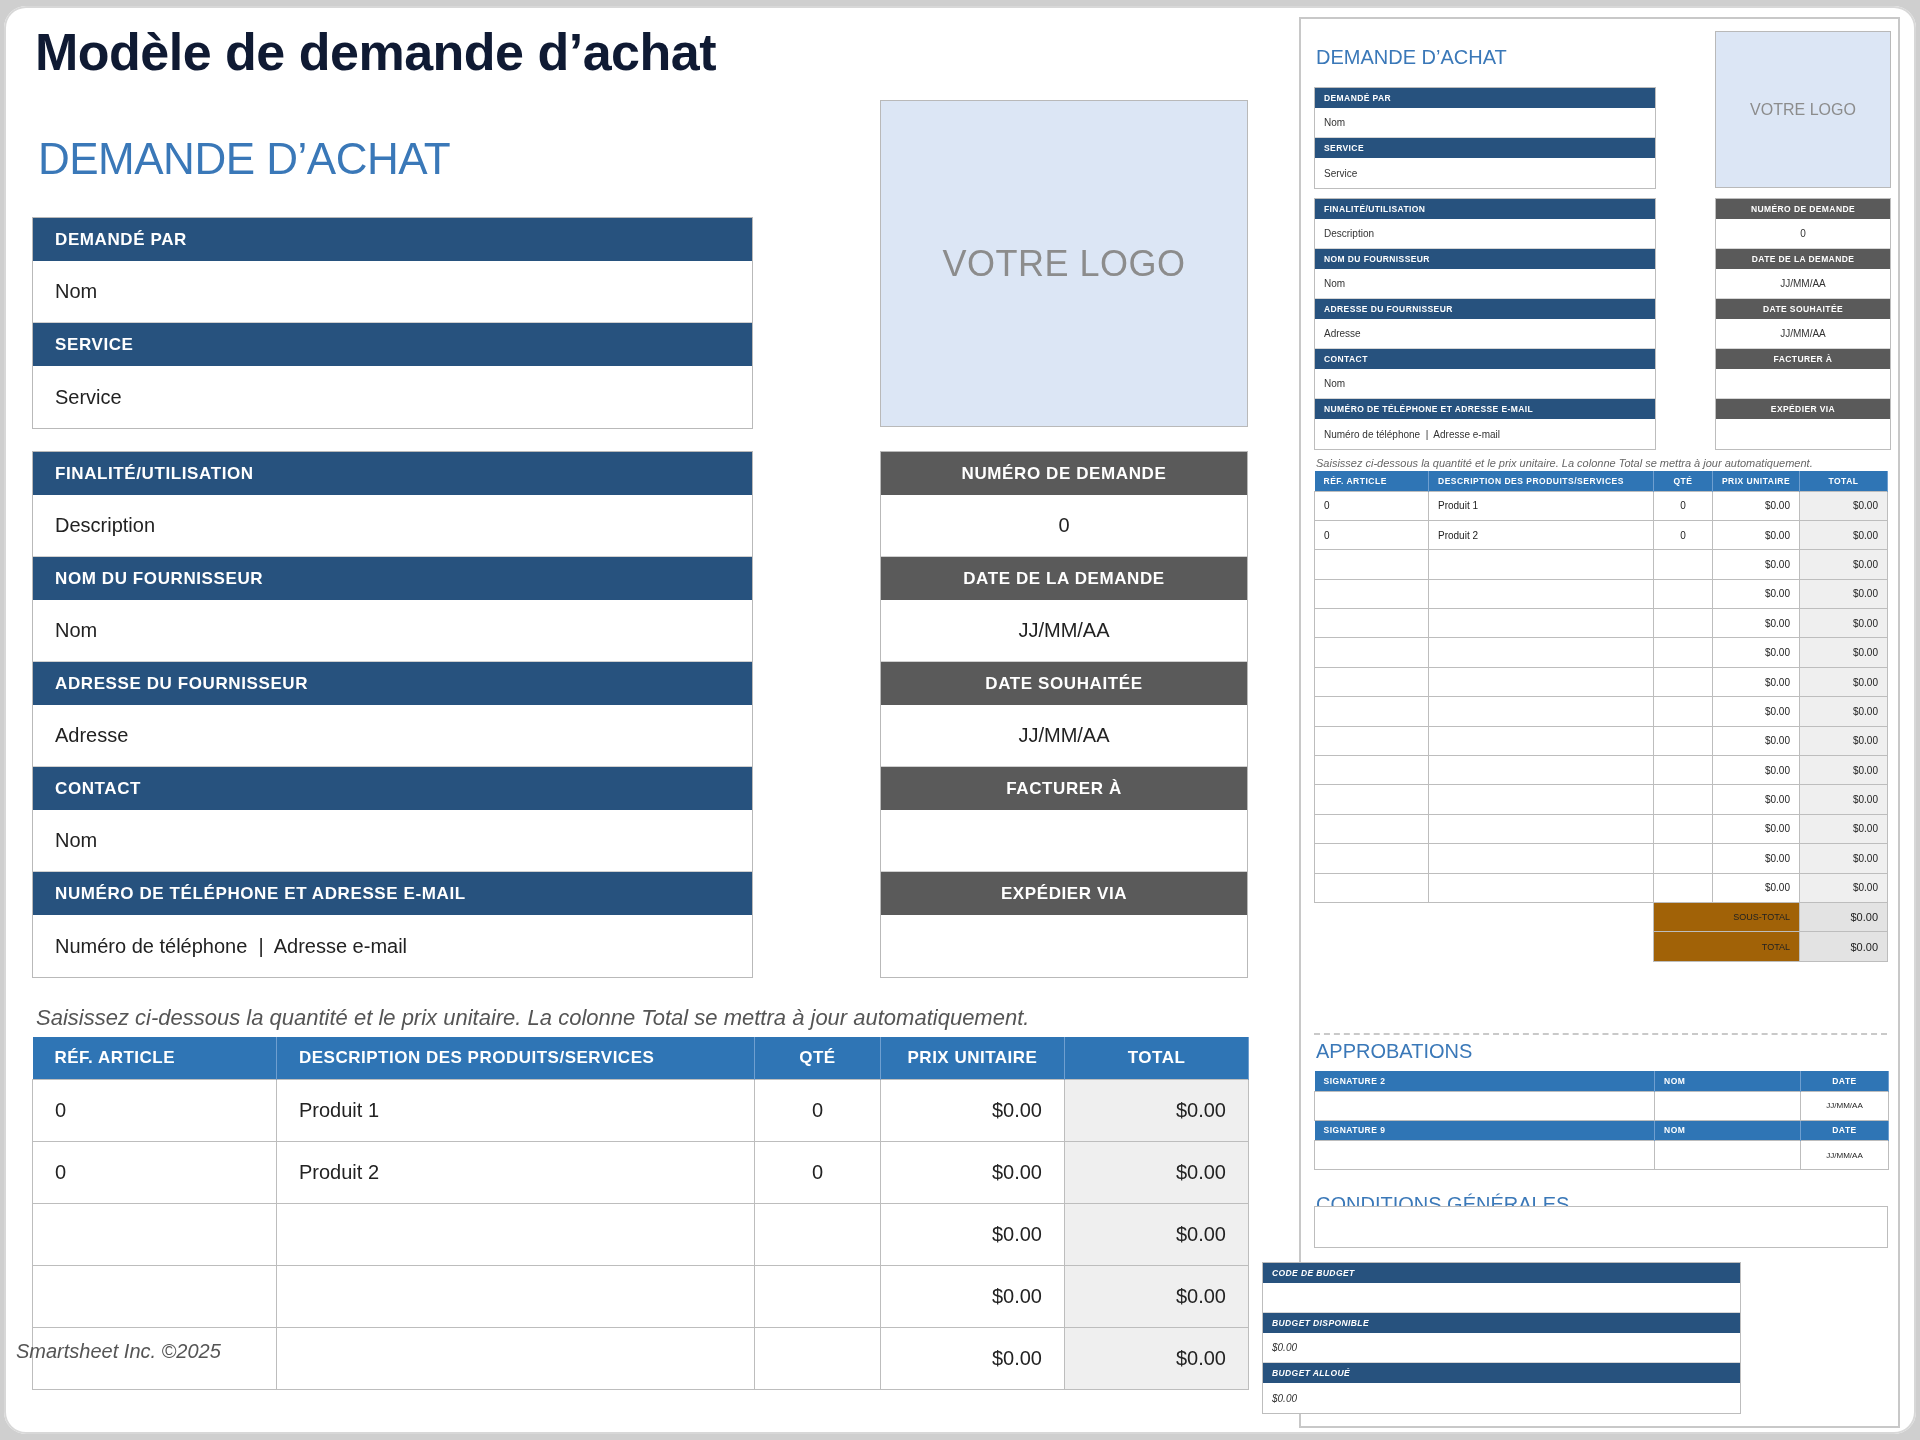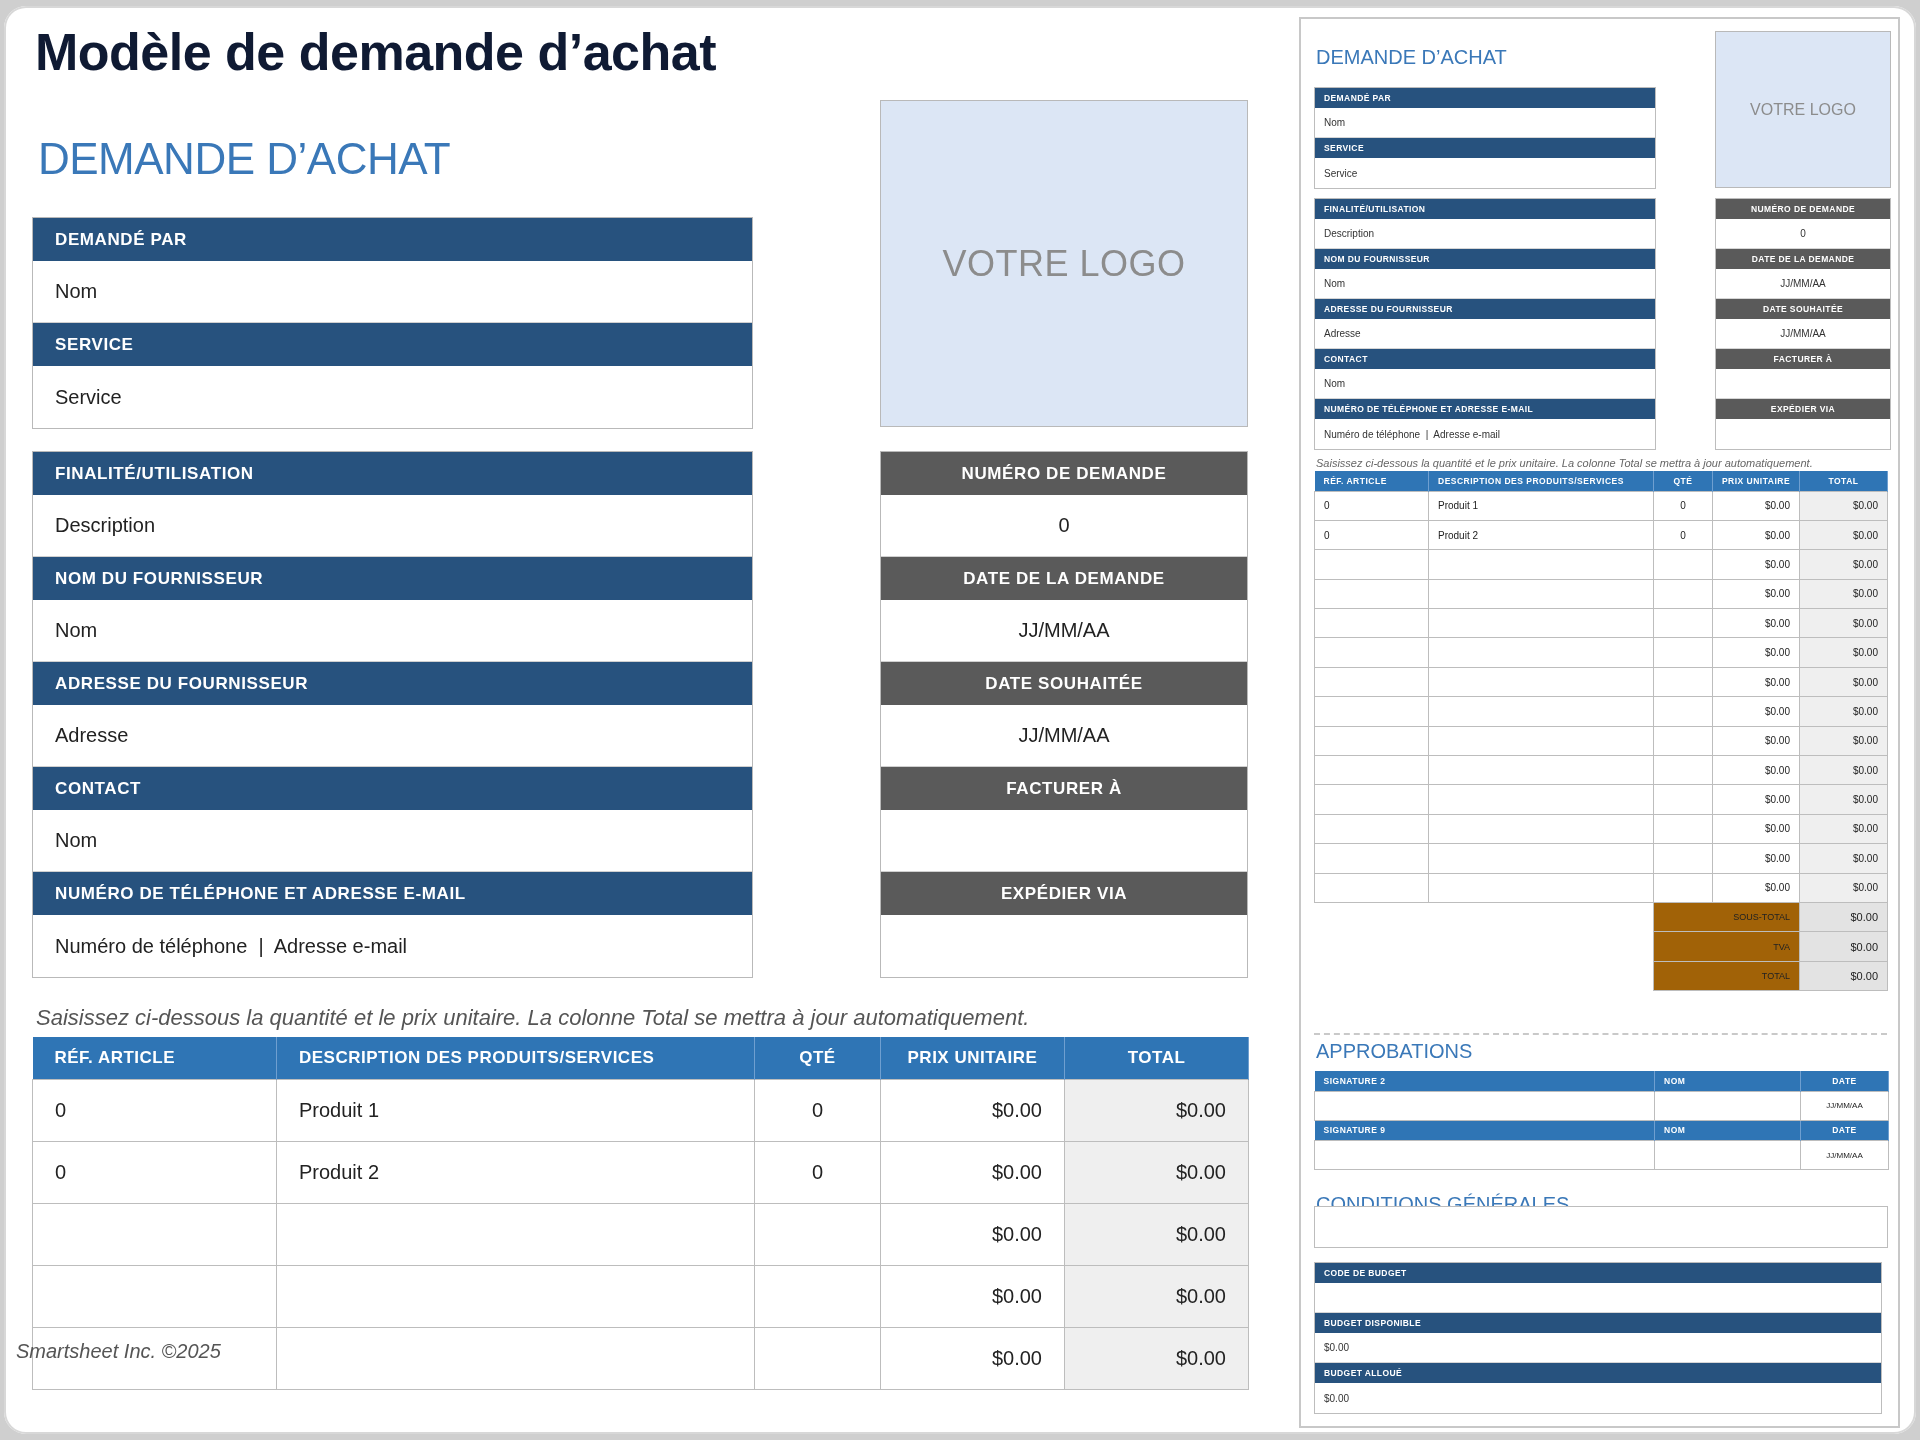--- a/index.html
+++ b/index.html
@@ -311,25 +311,20 @@
     <tr>
         <td></td>
         <td></td>
         <td class="c"></td>
         <td class="r">$0.00</td>
         <td class="r tot">$0.00</td>
       </tr>
     <tr>
         <td class="blank" colspan="2"></td>
         <td class="r sum" colspan="2">SOUS-TOTAL</td>
-        <td class="r sumv">$0.00</td>
-      </tr>
-    <tr>
-        <td class="blank" colspan="2"></td>
-        <td class="r sum" colspan="2">TVA</td>
         <td class="r sumv">$0.00</td>
       </tr>
     <tr>
         <td class="blank" colspan="2"></td>
         <td class="r sum" colspan="2">TOTAL</td>
         <td class="r sumv">$0.00</td>
       </tr>
   </tbody>
 </table>
 
@@ -363,20 +358,20 @@
     <td></td>
     <td></td>
     <td class="c" style="font-size:8px;">JJ/MM/AA</td>
   </tr>
 </tbody>
   </table>
 
 <div class="abs p-title" style="left:1316px; top:1177px;margin-top:16px;">CONDITIONS GÉNÉRALES</div>
 <div class="abs terms" style="left:1314px; top:1206px; width:574px; height:42px;"></div>
 
-<div class="abs sblock" style="left:1314px; top:1262px; width:568px;">
+<div class="abs sblock" style="left:1262px; top:1262px; width:479px;font-style:italic;">
   <div class="shdr">CODE DE BUDGET</div>
   <div class="sval"></div>
   <div class="shdr">BUDGET DISPONIBLE</div>
   <div class="sval">$0.00</div>
   <div class="shdr">BUDGET ALLOUÉ</div>
   <div class="sval">$0.00</div>
 </div>
 
 </body></html>

